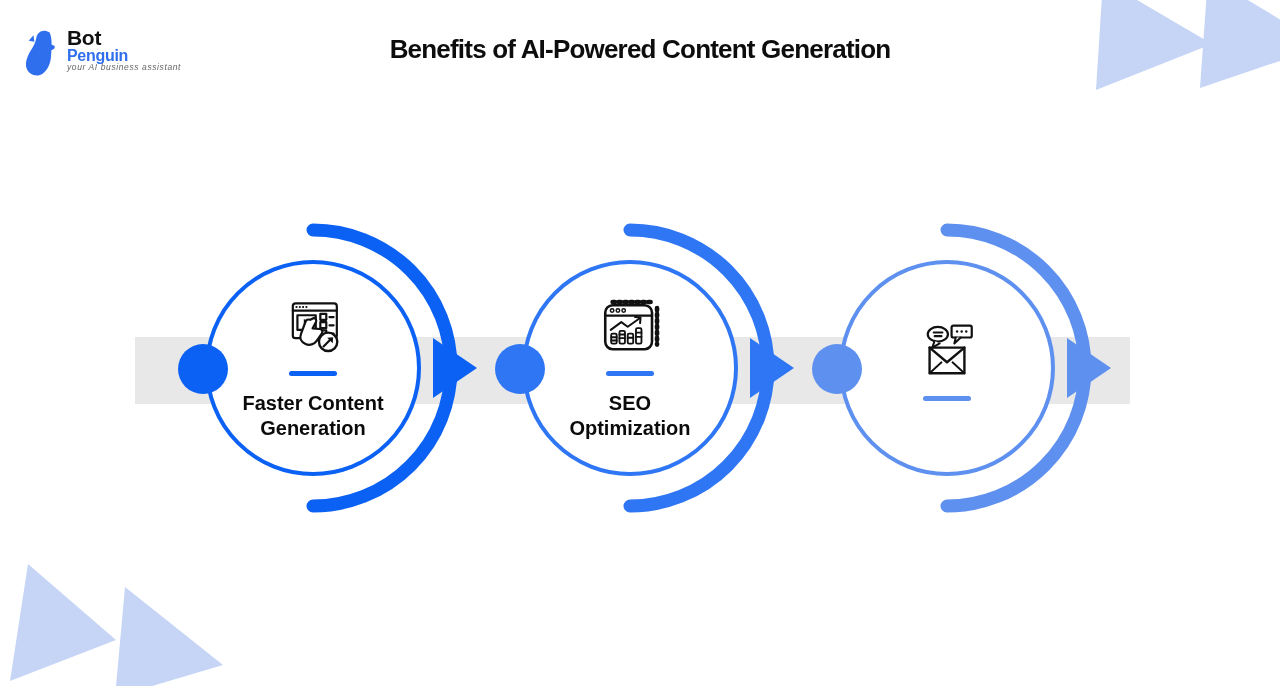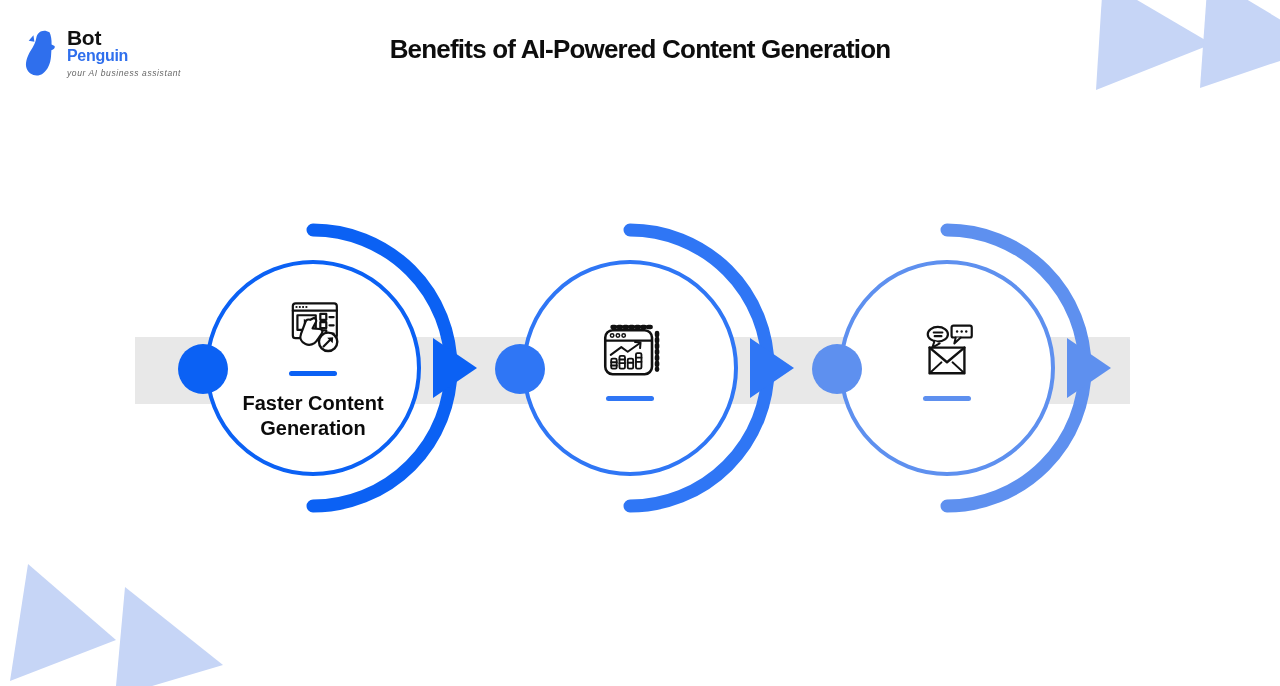--- a/index.html
+++ b/index.html
@@ -10,21 +10,21 @@
   
   .decor { position:absolute; inset:0; width:1280px; height:686px; pointer-events:none; }
   .decor polygon { fill:currentColor; }
 
   
   .logo { position:absolute; left:24px; top:28px; display:flex; align-items:flex-start; gap:9px; }
   .logo-glyph { width:34px; height:54px; }
   .wordmark { display:flex; flex-direction:column; line-height:0.95; }
   .brand-top { font-size:21px; font-weight:bold; color:#111; letter-spacing:-0.3px; }
   .brand-bottom { font-size:16px; font-weight:bold; letter-spacing:-0.3px; }
-  .tagline { margin-top:6px; font-size:8.5px; font-style:italic; letter-spacing:0.6px; white-space:nowrap; }
+  .tagline { font-size:8.5px; font-style:italic; letter-spacing:0.6px; white-space:nowrap; }
   .title { position:absolute; left:0; right:0; top:34px; text-align:center;
            font-size:26px; font-weight:bold; letter-spacing:-0.8px; }
 
   
   .band { position:absolute; left:135px; top:337px; width:995px; height:67px; }
 
   
   .node { position:absolute; top:220px; width:360px; height:300px; --accent:#1266f0; }
   .node .overlay { position:absolute; inset:0; width:360px; height:300px; color:var(--accent); pointer-events:none; }
   .arc { fill:none; stroke:currentColor; stroke-width:13; stroke-linecap:round; }
@@ -127,20 +127,24 @@
             <line x1="42.5" y1="40" x2="48.5" y2="40"></line>
               <line x1="42.5" y1="44.5" x2="48.5" y2="44.5"></line>
           </g>
           <g stroke-width="2.2">
             <polyline points="15,37 26.5,28.5 33.5,33.5 47,24"></polyline>
             <polyline points="41.5,23 47.5,23.5 47,29.5"></polyline>
           </g>
         </g>
       </svg>
       <div class="divider"></div>
+      <div class="label">
+        <span>SEO</span>
+        <span>Optimization</span>
+      </div>
     </div>
     <svg class="overlay" viewBox="0 0 360 300">
       <path class="arc" d="M180 10 A138 138 0 0 1 180 286"></path>
       <polygon class="arrow" points="300,118 300,178 344,148"></polygon>
       <circle class="dot" cx="70" cy="149" r="25"></circle>
     </svg>
   </div>
 
   <div class="node" style="left: 767px; --accent: #5E90EF;">
     <div class="circle">

